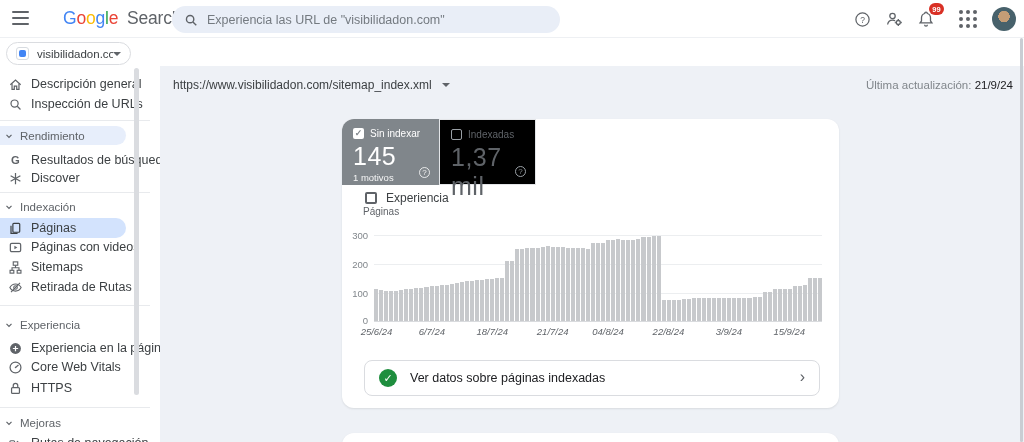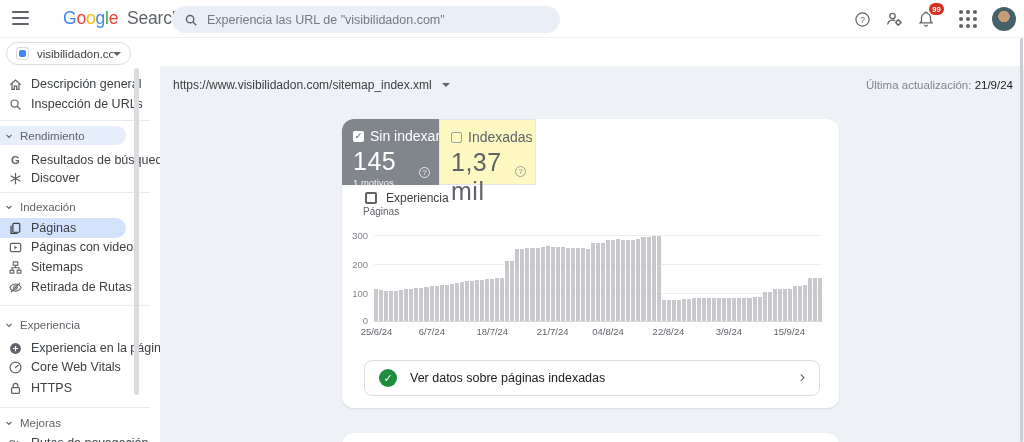--- a/index.html
+++ b/index.html
@@ -68,27 +68,27 @@
   .last-update { position:absolute; right:11px; top:13px; font-size:11.5px; }
   .last-update .lu-label { color:#80868b; }
   .last-update .lu-value { color:#202124; }
   
   .card { position:absolute; background:#fff; border-radius:12px; box-shadow:0 1px 2px rgba(60,64,67,.12); }
   .card1 { left:182px; top:53px; width:497px; height:289px; }
   .card2 { left:182px; top:367px; width:497px; height:30px; border-radius:12px 12px 0 0; }
   .tabs { position:absolute; top:0; left:0; display:flex; }
   .tab { width:97px; height:66px; position:relative; padding:9px 0 0 11px; cursor:pointer; }
   .tab-selected { background:#80868b; border-radius:12px 0 0 0; color:#fff; }
-  .tab-plain { background:#fef9c3; border:1px solid #e3e5e8; color:#5f6368; }
+  .tab-plain { background:#000000; border:1px solid #e3e5e8; color:#5f6368; }
   .tab-head { display:flex; align-items:center; }
   .cbx { width:11px; height:11px; border-radius:2px; flex:0 0 auto; margin-right:6px;
          display:flex; align-items:center; justify-content:center; }
   .cbx-checked { background:#fff; color:#80868b; font-size:9px; font-weight:bold; line-height:1; }
   .cbx-empty { border:1.5px solid #9aa0a6; background:transparent; }
-  .tab-label { font-size:14px; white-space:nowrap; }
+  .tab-label { font-size:10px; white-space:nowrap; }
   .tab-value { font-size:25px; font-weight:300; margin-top:3px; letter-spacing:0.5px; }
   .tab-plain .tab-value { color:#5f6368; }
   .tab-sub { font-size:9.5px; margin-top:1px; opacity:.92; }
   .tab-help { position:absolute; right:9px; bottom:7px; width:11px; height:11px; border-radius:50%;
               font-size:8px; display:flex; align-items:center; justify-content:center; }
   .tab-selected .tab-help { border:1px solid rgba(255,255,255,.8); color:rgba(255,255,255,.9); }
   .tab-plain .tab-help { border:1px solid #9aa0a6; color:#80868b; }
   .impressions { position:absolute; left:23px; top:72px; display:flex; align-items:center; cursor:pointer; }
   .imp-cb { width:12px; height:12px; border:2px solid #5f6368; border-radius:2px; margin-right:9px; background:#fff; }
   .imp-label { font-size:12px; color:#3c4043; }
@@ -96,21 +96,21 @@
   .chart-title { position:absolute; left:21px; top:87px; font-size:10px; color:#5f6368; }
   .chart-area { position:absolute; left:32px; top:116px; width:448px; height:87px; }
   .gridline { position:absolute; left:0; width:100%; height:1px; background:#eceef0; }
   .g300{top:0}.g200{top:29px}.g100{top:58px}
   .gbase{ top:86px; background:#d9dbde; }
   .ylab { position:absolute; left:-32px; width:26px; text-align:right; font-size:9.5px; color:#80868b; }
   .y0{top:-5px}.y1{top:24px}.y2{top:53px}.y3{top:80px}
   .bars { position:absolute; left:0; bottom:1px; width:100%; height:86px; display:flex;
           align-items:flex-end; gap:1px; }
   .bars .bar { flex:1 1 auto; background:#c7c9cc; }
-  .xlabels { position:absolute; left:0; top:91px; width:100%; height:12px; }
+  .xlabels { position:absolute; left:0; top:91px; width:100%; height:12px;font-style:italic; }
   .xlabels span { position:absolute; transform:translateX(-50%); font-size:9.5px; color:#5f6368; white-space:nowrap; }
   
   .link-row { position:absolute; left:22px; top:241px; width:456px; height:36px; border:1px solid #dadce0;
               border-radius:8px; display:flex; align-items:center; padding:0 14px; cursor:pointer; background:#fff; }
   .check-circle { width:18px; height:18px; border-radius:50%; background:#1e8e3e; color:#fff; font-size:11px;
                   display:flex; align-items:center; justify-content:center; margin-right:13px; flex:0 0 auto; }
   .link-label { font-size:12.5px; color:#202124; flex:1; }
   .link-chev { font-size:16px; color:#5f6368; line-height:1; padding-bottom:2px; }
   
   .page-scroll { position:absolute; right:1px; top:38px; width:3px; height:404px; background:#c9cdd3; border-radius:2px; }

